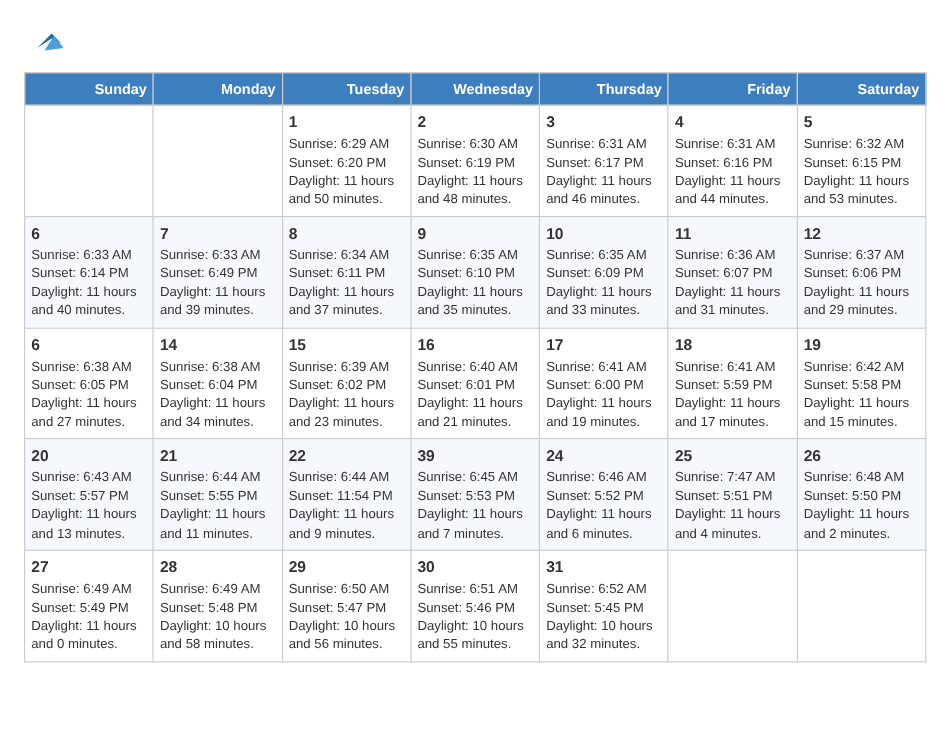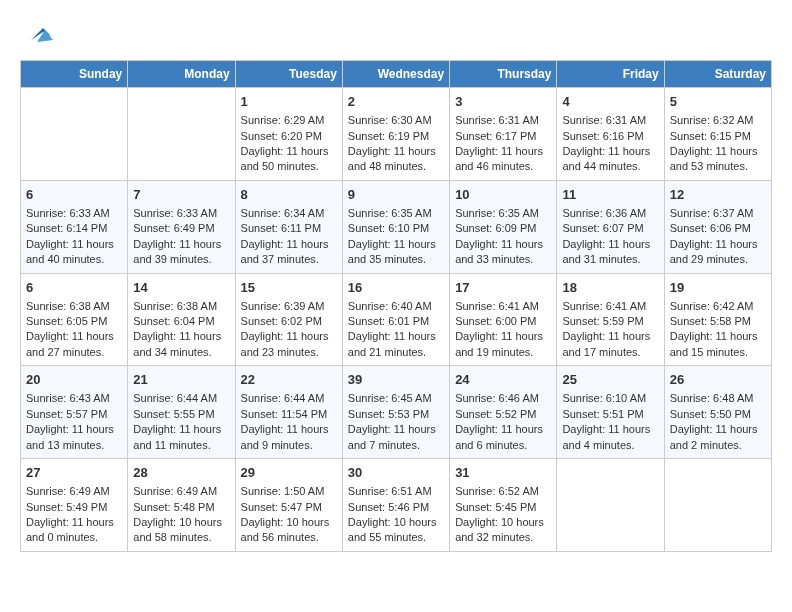--- a/index.html
+++ b/index.html
@@ -269,21 +269,21 @@
           <div>Daylight: 11 hours and 7 minutes.</div>
         </td>
         <td>
           <span class="day-num">24</span>
           <div>Sunrise: 6:46 AM</div>
           <div>Sunset: 5:52 PM</div>
           <div>Daylight: 11 hours and 6 minutes.</div>
         </td>
         <td>
           <span class="day-num">25</span>
-          <div>Sunrise: 6:10 AM</div>
+          <div>Sunrise: 7:47 AM</div>
           <div>Sunset: 5:51 PM</div>
           <div>Daylight: 11 hours and 4 minutes.</div>
         </td>
         <td>
           <span class="day-num">26</span>
           <div>Sunrise: 6:48 AM</div>
           <div>Sunset: 5:50 PM</div>
           <div>Daylight: 11 hours and 2 minutes.</div>
         </td>
       </tr>
@@ -295,21 +295,21 @@
           <div>Daylight: 11 hours and 0 minutes.</div>
         </td>
         <td>
           <span class="day-num">28</span>
           <div>Sunrise: 6:49 AM</div>
           <div>Sunset: 5:48 PM</div>
           <div>Daylight: 10 hours and 58 minutes.</div>
         </td>
         <td>
           <span class="day-num">29</span>
-          <div>Sunrise: 1:50 AM</div>
+          <div>Sunrise: 6:50 AM</div>
           <div>Sunset: 5:47 PM</div>
           <div>Daylight: 10 hours and 56 minutes.</div>
         </td>
         <td>
           <span class="day-num">30</span>
           <div>Sunrise: 6:51 AM</div>
           <div>Sunset: 5:46 PM</div>
           <div>Daylight: 10 hours and 55 minutes.</div>
         </td>
         <td>

